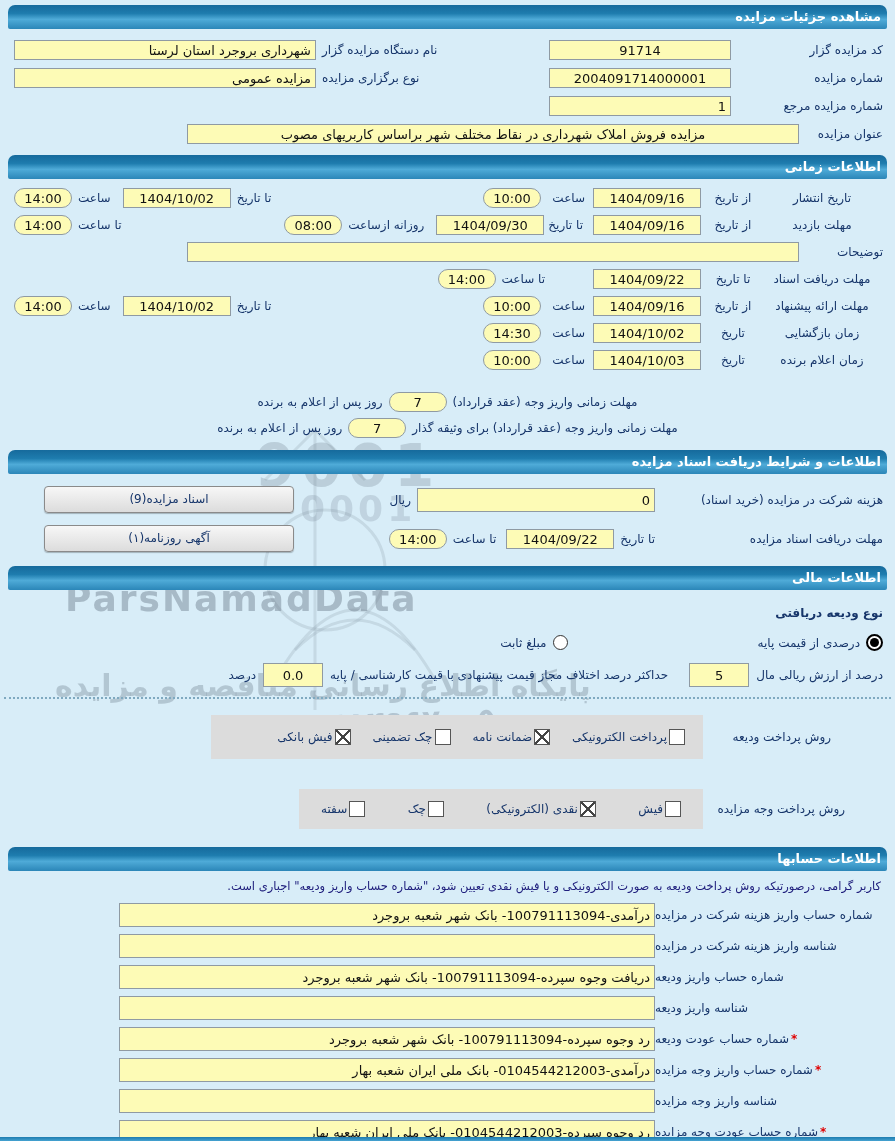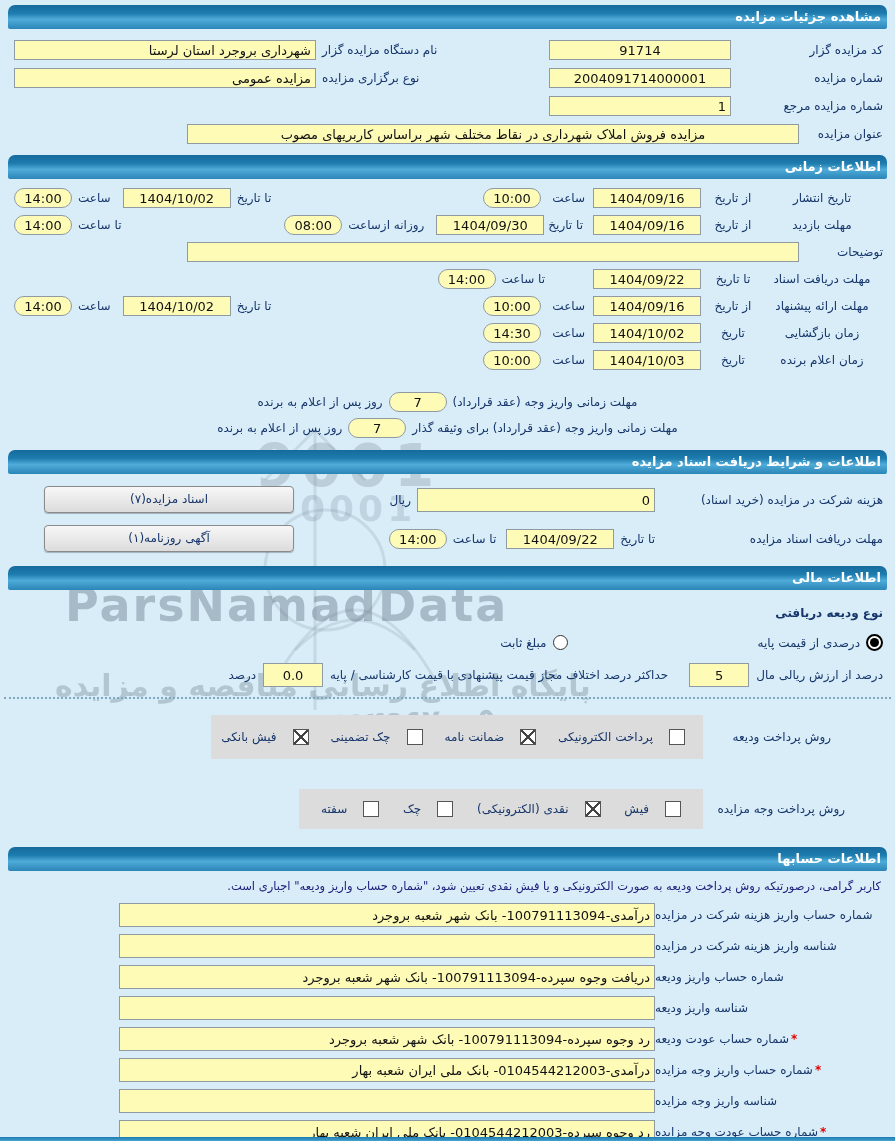--- a/index.html
+++ b/index.html
@@ -6,21 +6,21 @@
   body{
     width:895px;height:1141px;overflow:hidden;
     background:#d8edf8;
     font-family:"DejaVu Sans",sans-serif;
     font-size:12px;color:#17366b;
     position:relative;
   }
   .page{position:relative;width:895px;height:1141px;z-index:1;}
   
   .wm{position:absolute;inset:0;z-index:0;pointer-events:none;overflow:hidden;}
-  .wm .brand{position:absolute;top:578px;left:65px;font-size:46px;font-weight:bold;letter-spacing:2px;color:rgba(95,110,125,.40);}
+  .wm .brand{position:absolute;top:578px;left:65px;font-size:36px;font-weight:bold;letter-spacing:2px;color:rgba(95,110,125,.40);}
   .wm .pline{position:absolute;top:668px;left:55px;font-size:30px;font-weight:bold;color:rgba(110,125,140,.35);}
   .wm .phone{position:absolute;top:705px;left:245px;font-size:30px;font-weight:bold;color:rgba(115,130,145,.38);transform:rotate(-2deg);}
   .wm .iso{position:absolute;top:432px;left:255px;font-size:58px;font-weight:bold;color:rgba(120,135,150,.30);letter-spacing:6px;}
   .wm .iso2{position:absolute;top:488px;left:300px;font-size:36px;font-weight:bold;color:rgba(120,135,150,.25);letter-spacing:4px;}
   .wm svg{position:absolute;top:420px;left:255px;opacity:.55;}
   
   .bar{
     margin:0 8px;height:24px;line-height:24px;
     background:linear-gradient(180deg,#166a9c 0%,#1e7cae 35%,#4fabd8 60%,#2b86b8 100%);
     border-radius:7px 7px 2px 2px;
@@ -49,21 +49,21 @@
     border:1px solid #8a8a8a;border-radius:4px;
     color:#17366b;font-size:12px;cursor:pointer;
     box-shadow:0 1px 1px rgba(0,0,0,.25);
     box-sizing:border-box;white-space:nowrap;overflow:hidden;
   }
   .strip{background:#dcdcdc;display:flex;align-items:center;direction:rtl;box-sizing:border-box;}
   .cb{width:14px;height:14px;background:#fff;border:1px solid #555;display:inline-block;flex:0 0 auto;}
   .cb.on{background-image:
      linear-gradient(45deg,transparent 43%,#444 43%,#444 57%,transparent 57%),
      linear-gradient(-45deg,transparent 43%,#444 43%,#444 57%,transparent 57%);}
-  .cbi{display:inline-flex;align-items:center;gap:16px;direction:rtl;}
+  .cbi{display:inline-flex;align-items:center;gap:2px;direction:rtl;}
   .radio{width:13px;height:13px;border:1px solid #333;border-radius:50%;background:#fff;display:inline-block;position:relative;flex:0 0 auto;}
   .radio.on{border:2px solid #000;}
   .radio.on::after{content:'';position:absolute;inset:2px;background:#000;border-radius:50%;}
   .dotline{border-top:2px dotted #7fa9c0;margin:10px 4px 0 4px;}
   .notice{color:#20207e;font-size:11.5px;text-align:right;padding:0 14px;}
   .req{color:#e00000;font-weight:bold;margin-left:2px;}
   .acc-lbl{width:228px;text-align:left;}
   .acc-box{width:536px;text-align:right;}
   .botband{position:absolute;bottom:0;left:0;width:100%;height:9px;
     background:linear-gradient(180deg,#1d7cb0,#4fabd8 55%,#2b86b8);}
@@ -200,21 +200,21 @@
     <span class="box t">7</span>
     <span class="lbl">روز پس از اعلام به برنده</span>
   </div>
 
   <div class="bar" style="margin-top:12px;">اطلاعات و شرایط دریافت اسناد مزایده</div>
 
   <div class="row" style="margin-top:12px;">
     <span class="lbl" style="width:228px;">هزینه شرکت در مزایده (خرید اسناد)</span>
     <span class="box inp" style="width:238px;text-align:right;">0</span>
     <span class="lbl" style="margin-right:6px;">ریال</span>
-    <span class="btn push" style="margin-left:32px;">اسناد مزایده(۷)</span>
+    <span class="btn push" style="margin-left:32px;">اسناد مزایده(9)</span>
   </div>
 
   <div class="row" style="margin-top:12px;">
     <span class="lbl" style="width:228px;">مهلت دریافت اسناد مزایده</span>
     <span class="lbl">تا تاریخ</span>
     <span class="box d" style="margin-right:6px;">1404/09/22</span>
     <span class="lbl" style="margin-right:10px;">تا ساعت</span>
     <span class="box t" style="margin-right:6px;">14:00</span>
     <span class="btn push" style="margin-left:32px;">آگهی روزنامه(۱)</span>
   </div>

